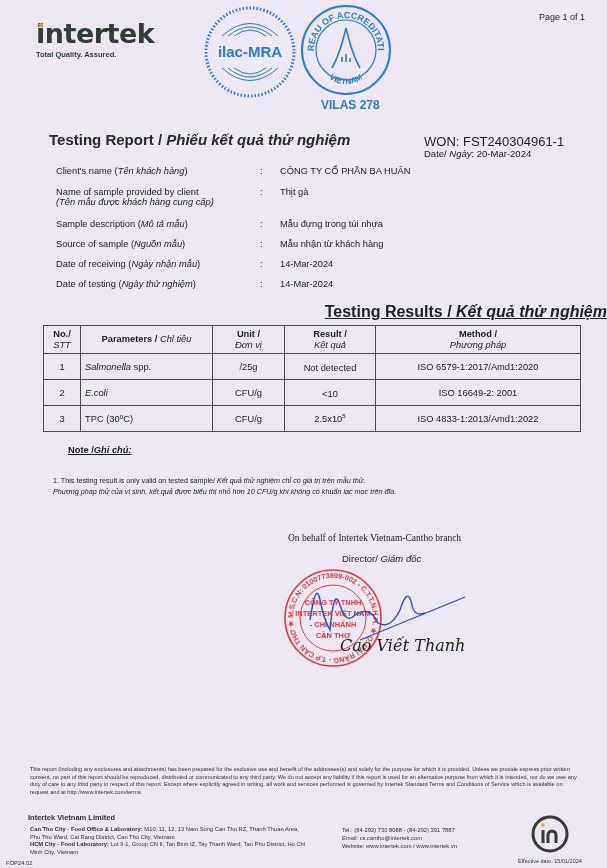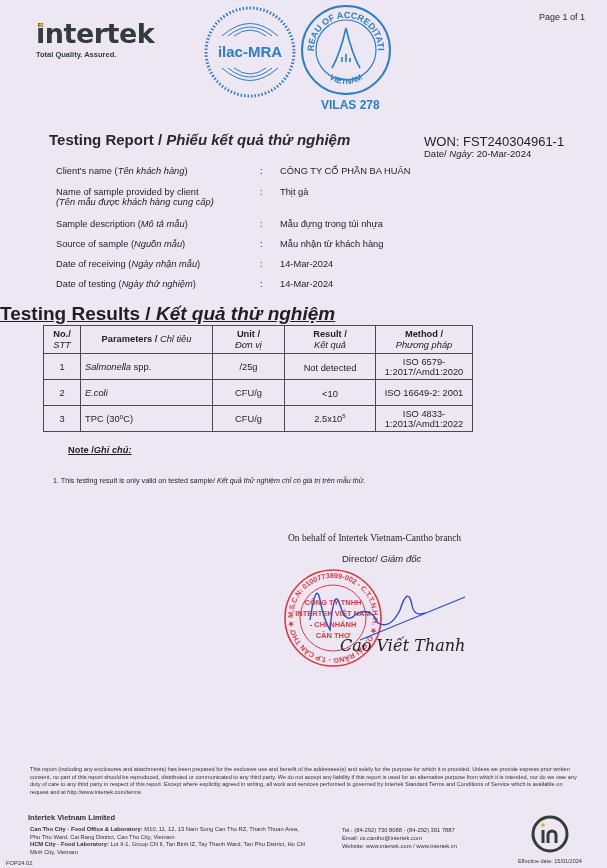--- a/index.html
+++ b/index.html
@@ -26,23 +26,23 @@
   .title { left: 49px; top: 131px; font-size: 15px; font-weight: bold; color: #2a2a2a; }
   .title i { font-weight: bold; }
   .won { left: 424px; top: 134px; font-size: 13px; }
   .date { left: 424px; top: 148px; font-size: 9.5px; }
 
   .info-row { position: absolute; left: 56px; font-size: 9.3px; }
   .info-label { position: absolute; left: 0; white-space: nowrap; }
   .info-colon { position: absolute; left: 204px; }
   .info-value { position: absolute; left: 224px; white-space: nowrap; }
 
-  .results-title { left: 0; width: 607px; top: 303px; text-align: left; font-size: 19px; font-weight: bold; text-decoration: underline; }
-
-  table.results { position: absolute; left: 43px; top: 325px; width: 430px; border-collapse: collapse; font-size: 9.3px; }
+  .results-title { left: 0; width: 607px; top: 303px; text-align: right; font-size: 16px; font-weight: bold; text-decoration: underline; }
+
+  table.results { position: absolute; left: 43px; top: 325px; width: 538px; border-collapse: collapse; font-size: 9.3px; }
   table.results td, table.results th { border: 1px solid #4a4a4a; text-align: center; padding: 0; }
   table.results th { font-weight: bold; height: 27px; line-height: 11px; }
   table.results th .sub { font-weight: normal; font-style: italic; }
   table.results td { height: 25px; }
   table.results td.param { text-align: left; padding-left: 4px; }
 
   .note-title { left: 68px; top: 445px; font-size: 9.3px; font-weight: bold; text-decoration: underline; }
   .notes { left: 53px; top: 476px; font-size: 7.2px; line-height: 10.5px; width: 540px; }
   .notes div { white-space: nowrap; }
 
@@ -170,20 +170,21 @@
     <td>CFU/g</td>
     <td><span>2.5x10</span><sup style="font-size:6px">5</sup></td>
     <td>ISO 4833-1:2013/Amd1:2022</td>
   </tr>
 </tbody>
   </table>
 
 <div class="abs note-title"><span>Note /</span><i>Ghi chú:</i></div>
 <div class="abs notes">
   <div><span>1. This testing result is only valid on tested sample/ </span><i>Kết quả thử nghiệm chỉ có giá trị trên mẫu thử.</i></div>
+  <div><span></span><i>Phương pháp thử của vi sinh, kết quả được biểu thị nhỏ hơn 10 CFU/g khi không có khuẩn lạc mọc trên đĩa.</i></div>
 </div>
 
 <div class="abs behalf">On behalf of Intertek Vietnam-Cantho branch</div>
 <div class="abs director"><span>Director/ </span><i>Giám đốc</i></div>
 
 <svg class="abs stamp" viewBox="0 0 100 100">
   <defs>
       <path id="stampRing" d="M50 50 m-40 0 a40 40 0 1 1 80 0 a40 40 0 1 1 -80 0"></path>
     </defs>
   <g fill="none" stroke="#e0383e">

